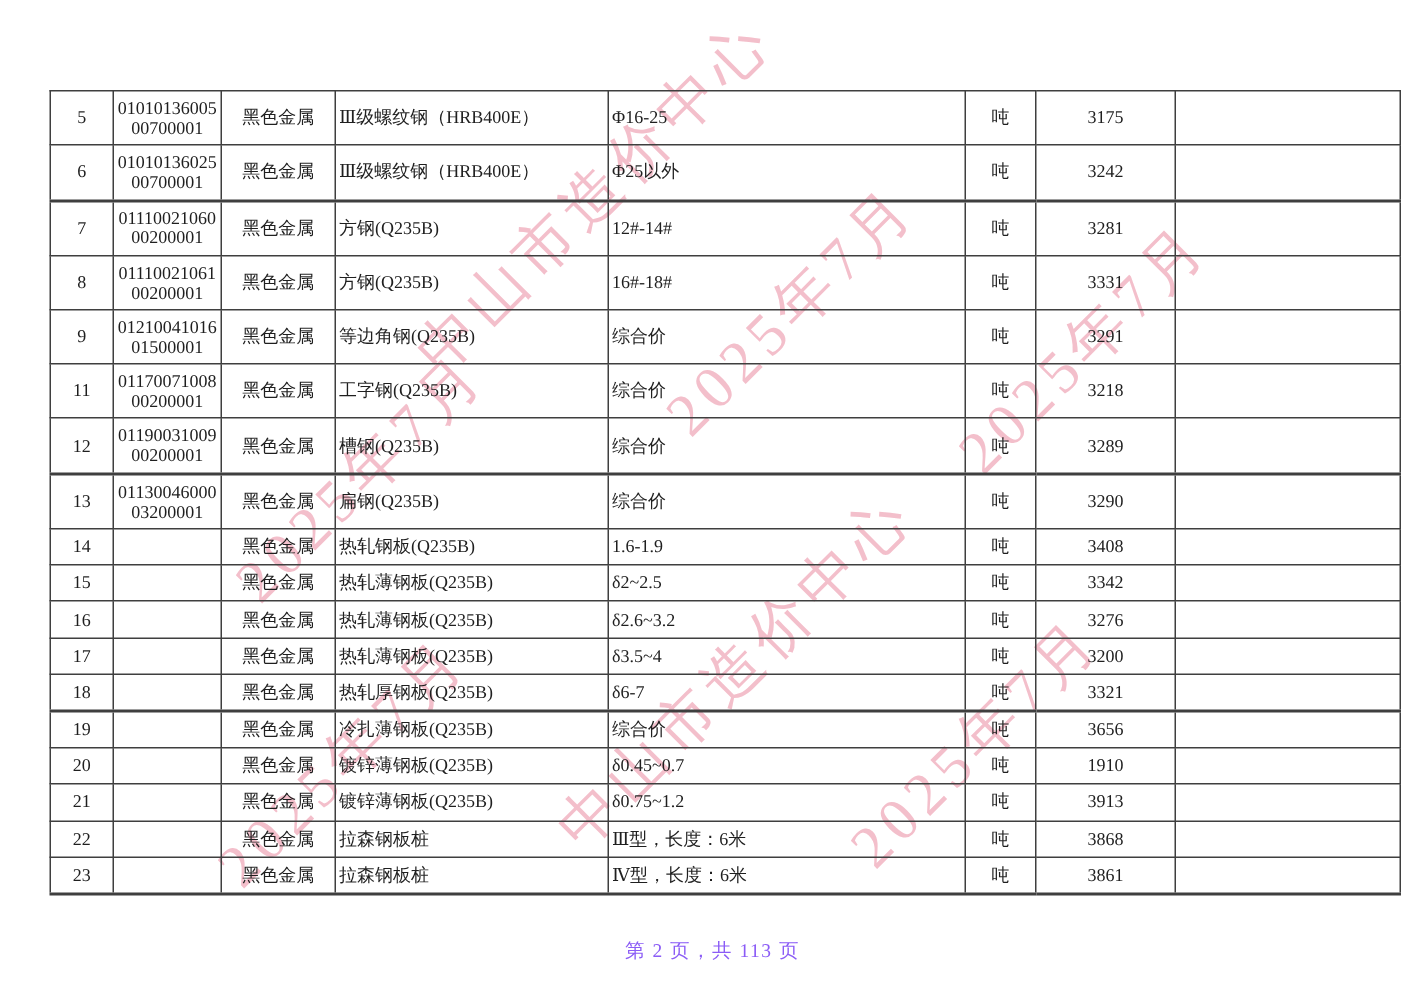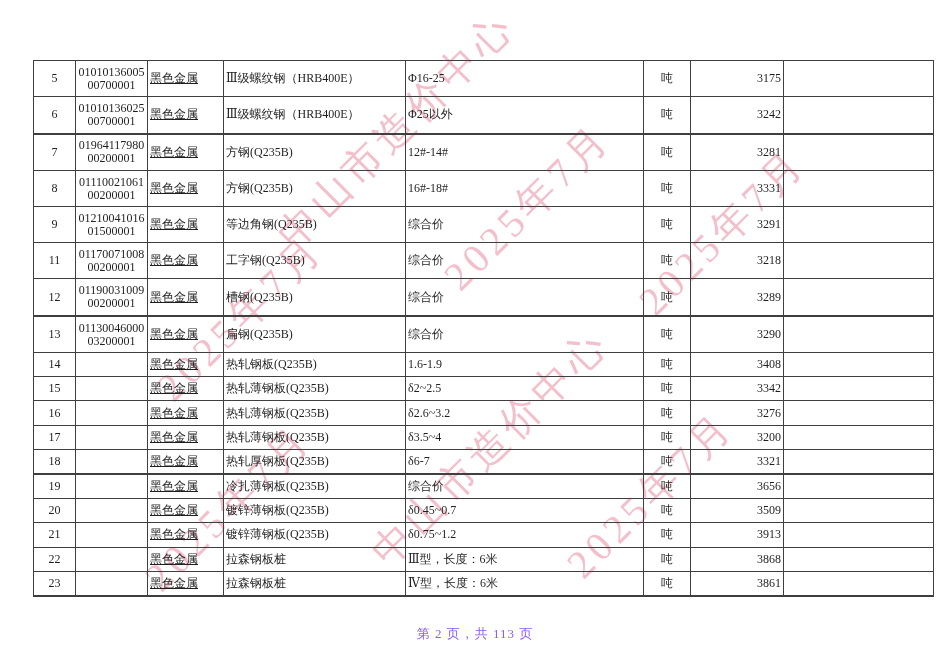--- a/index.html
+++ b/index.html
@@ -34,24 +34,24 @@
     color:#1f1f1f;
     padding:0 2px;
     overflow:hidden;
     white-space:nowrap;
     background:transparent;
   }
   table.price tr.thick-top td{border-top-width:2px;}
   table.price tr:last-child td{border-bottom-width:2px;}
   td.c-num{text-align:center;font-size:12px;}
   td.c-code{text-align:center;font-size:11px;line-height:13px;padding:0 1px;}
-  td.c-cat{text-align:left;text-decoration:underline;}
+  td.c-cat{text-align:center;}
   td.c-name,td.c-spec{text-align:left;padding-left:5px;margin-left:40px;}
   td.c-unit{text-align:center;}
-  td.c-price{text-align:right;}
+  td.c-price{text-align:center;}
   td.c-remark{}
   .footer{
     position:absolute;left:0;top:625px;width:100%;z-index:2;
     text-align:center;
     font-size:13px;
     color:#8b5cf6;
     letter-spacing:1px;
   }
 </style>
 </head>
@@ -103,21 +103,21 @@
           <td class="c-cat">黑色金属</td>
           <td class="c-name">Ⅲ级螺纹钢（HRB400E）</td>
           <td class="c-spec">Φ25以外</td>
           <td class="c-unit">吨</td>
           <td class="c-price">3242</td>
           <td class="c-remark"></td>
         </tr>
         <tr class="thick-top">
           <td class="c-num">7</td>
           <td class="c-code">
-            <div>01964117980</div>
+            <div>01110021060</div>
             <div>00200001</div>
           </td>
           <td class="c-cat">黑色金属</td>
           <td class="c-name">方钢(Q235B)</td>
           <td class="c-spec">12#-14#</td>
           <td class="c-unit">吨</td>
           <td class="c-price">3281</td>
           <td class="c-remark"></td>
         </tr>
         <tr>
@@ -245,21 +245,21 @@
           <td class="c-price">3656</td>
           <td class="c-remark"></td>
         </tr>
         <tr>
           <td class="c-num">20</td>
           <td class="c-code"></td>
           <td class="c-cat">黑色金属</td>
           <td class="c-name">镀锌薄钢板(Q235B)</td>
           <td class="c-spec">δ0.45~0.7</td>
           <td class="c-unit">吨</td>
-          <td class="c-price">3509</td>
+          <td class="c-price">1910</td>
           <td class="c-remark"></td>
         </tr>
         <tr>
           <td class="c-num">21</td>
           <td class="c-code"></td>
           <td class="c-cat">黑色金属</td>
           <td class="c-name">镀锌薄钢板(Q235B)</td>
           <td class="c-spec">δ0.75~1.2</td>
           <td class="c-unit">吨</td>
           <td class="c-price">3913</td>

